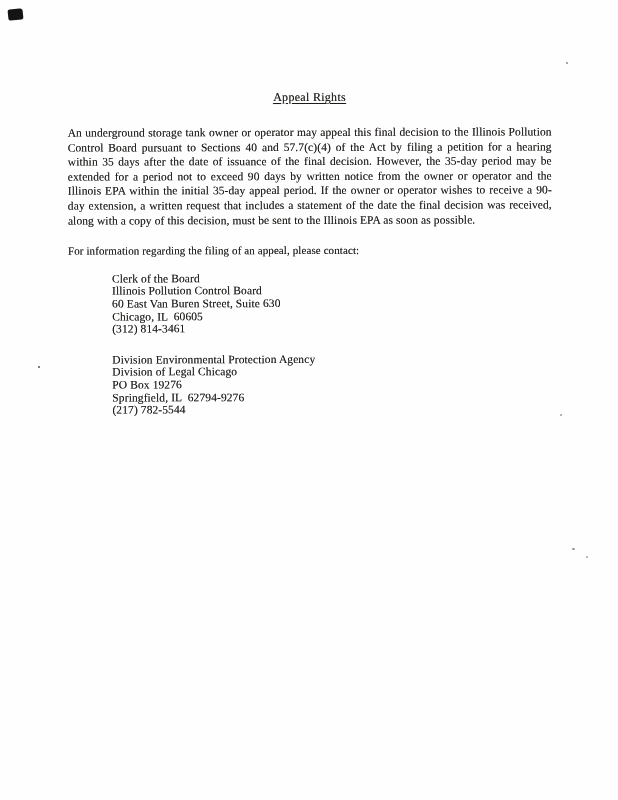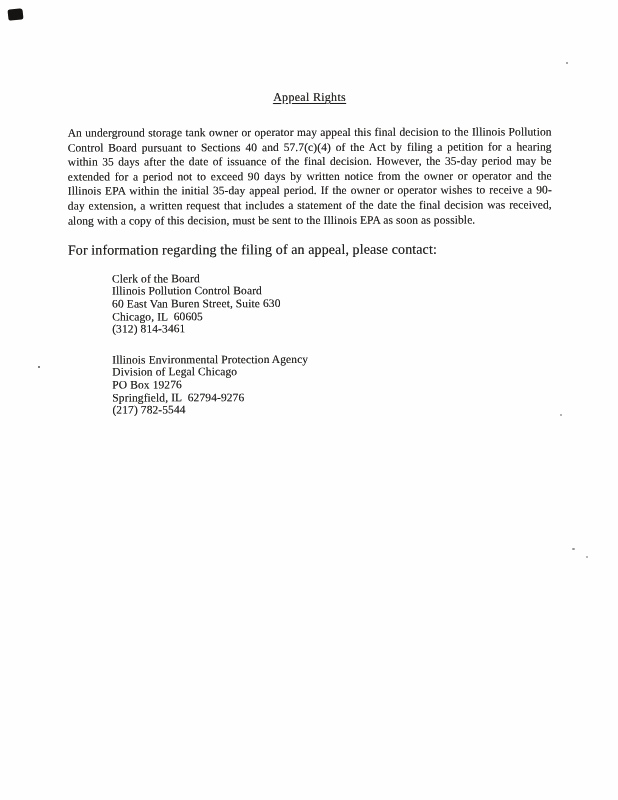--- a/index.html
+++ b/index.html
@@ -36,21 +36,21 @@
   }
   .body-par {
     margin: 0 0 16px 0;
     font-size: 11.5px;
     line-height: 14.6px;
     text-align: justify;
     letter-spacing: 0.1px;
   }
   .intro {
     margin: 0 0 14px 0;
-    font-size: 14px;
+    font-size: 11px;
     line-height: 14.6px;
     letter-spacing: 0.1px;
   }
   .contact-block {
     margin: 0 0 18px 44px;
     font-size: 11.5px;
     line-height: 12.6px;
     letter-spacing: 0.1px;
   }
   .contact-line {
@@ -116,21 +116,21 @@
     <div class="contact-block">
       <div class="contact-line">Clerk of the Board</div>
       <div class="contact-line">Illinois Pollution Control Board</div>
       <div class="contact-line">60 East Van Buren Street, Suite 630</div>
       <div class="contact-line">Chicago, IL  60605</div>
       <div class="contact-line">(312) 814-3461</div>
     </div>
 
 
     <div class="contact-block">
-      <div class="contact-line">Illinois Environmental Protection Agency</div>
+      <div class="contact-line">Division Environmental Protection Agency</div>
       <div class="contact-line">Division of Legal Chicago</div>
       <div class="contact-line">PO Box 19276</div>
       <div class="contact-line">Springfield, IL  62794-9276</div>
       <div class="contact-line">(217) 782-5544</div>
     </div>
 
   </div>
 </div>
 
 </body></html>

